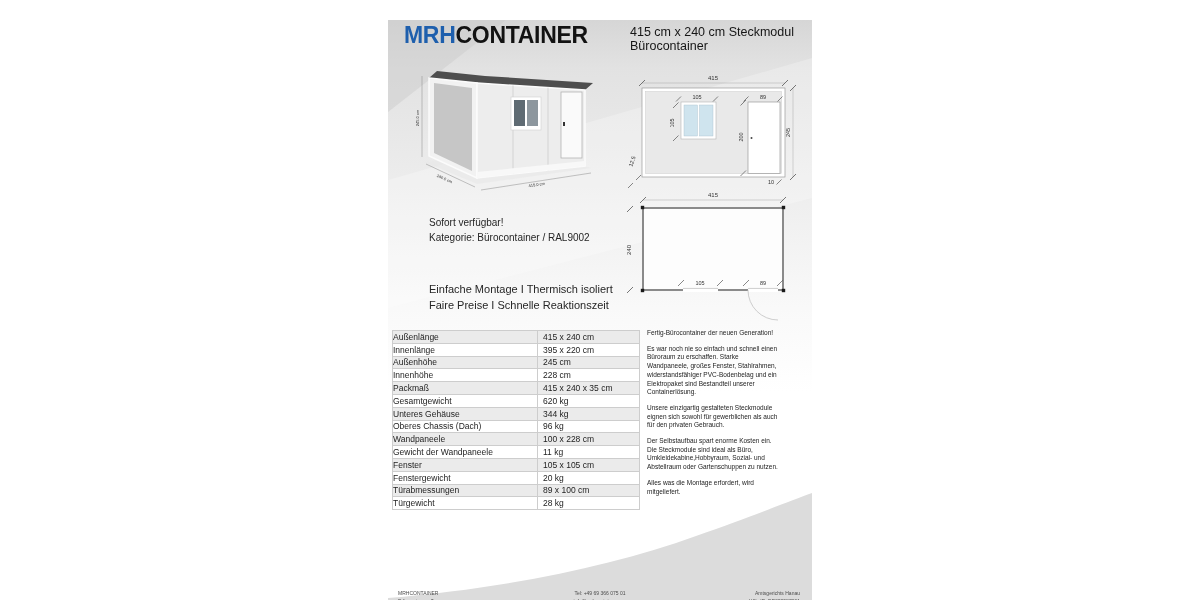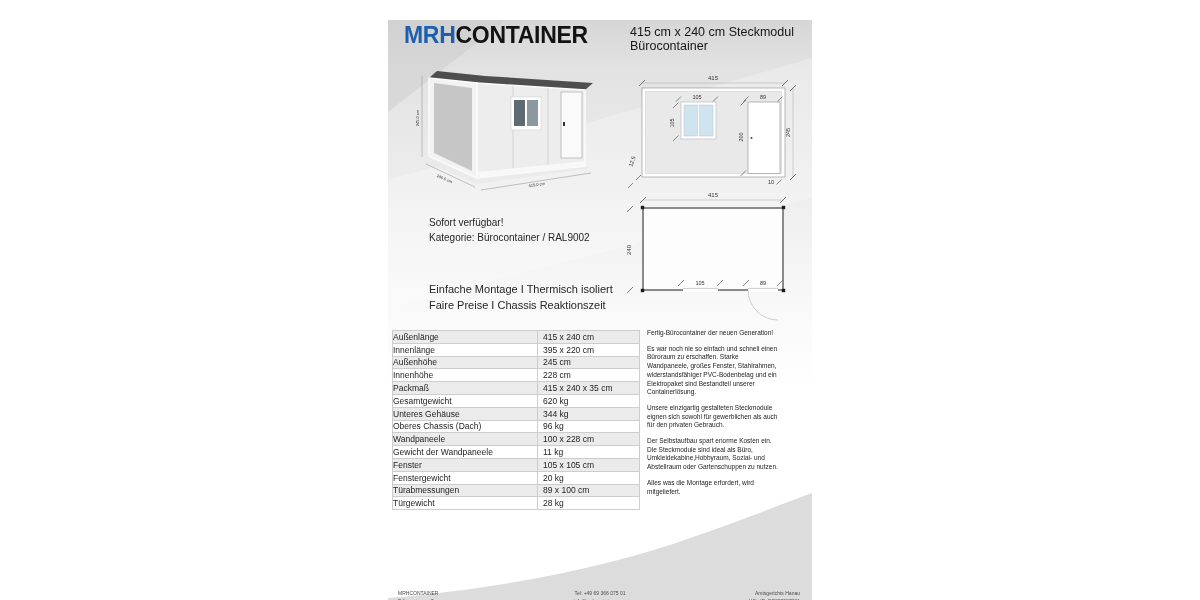--- a/index.html
+++ b/index.html
@@ -91,21 +91,21 @@
       <line x1="66" y1="124" x2="176" y2="107" stroke="#8a8a8a" stroke-width="0.5"></line>
       <text x="122" y="120" font-size="4" text-anchor="middle" transform="rotate(-8 122 120)" fill="#555">415.0 cm</text>
     </svg>
 
     <div class="avail">
       <div>Sofort verfügbar!</div>
       <div>Kategorie: Bürocontainer / RAL9002</div>
     </div>
     <div class="features">
       <div>Einfache Montage I Thermisch isoliert</div>
-      <div>Faire Preise I Chassis Reaktionszeit</div>
+      <div>Faire Preise I Schnelle Reaktionszeit</div>
     </div>
 
     <svg class="tech-svg" width="185" height="255" viewBox="0 0 185 255">
 
       <g>
 
         <line x1="19" y1="15" x2="162" y2="15" stroke="#9a9a9a" stroke-width="0.4"></line>
         <line x1="16" y1="18" x2="22" y2="12" stroke="#555" stroke-width="0.8"></line>
         <line x1="159" y1="18" x2="165" y2="12" stroke="#555" stroke-width="0.8"></line>
         <text x="90" y="12" font-size="6" text-anchor="middle">415</text>

